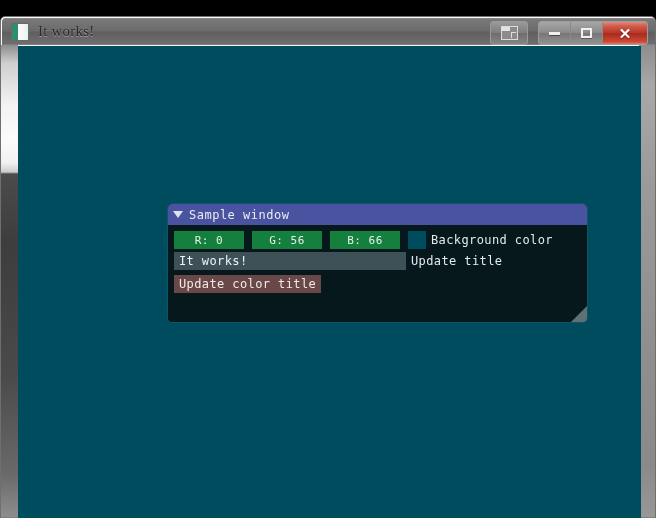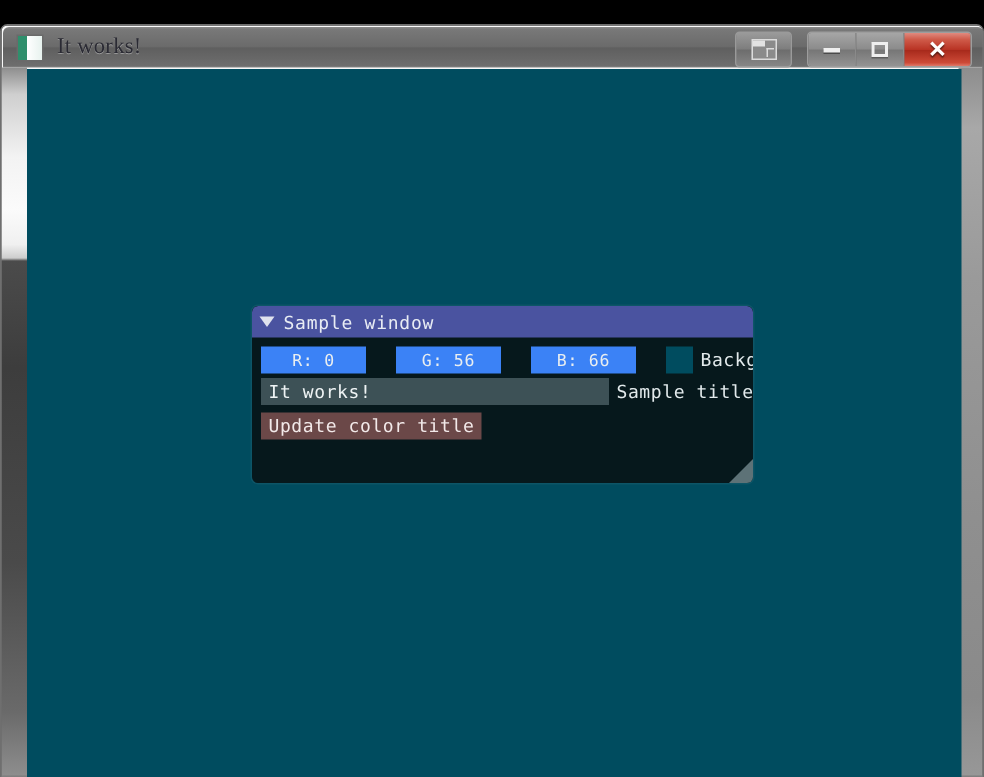--- a/index.html
+++ b/index.html
@@ -170,21 +170,21 @@
     height: 473px;
     background: #004c5f;
     overflow: hidden;
   }
 
   
   .imgui-window {
     position: absolute;
     left: 150px;
     top: 158px;
-    width: 334px;
+    width: 419px;
     height: 118px;
     background: #06181c;
     border-radius: 4px;
     box-shadow: 0 0 0 1px rgba(255,255,255,0.05);
     overflow: hidden;
     font-family: "DejaVu Sans Mono", monospace;
   }
   .imgui-titlebar {
     height: 21px;
     background: #4a53a0;
@@ -218,25 +218,25 @@
 
   .row {
     display: flex;
     align-items: center;
     margin-bottom: 3px;
   }
 
   .slider {
     width: 70px;
     height: 18px;
-    background: #3b82f6;
+    background: #15803d;
     display: flex;
     align-items: center;
     justify-content: center;
-    margin-right: 20px;
+    margin-right: 8px;
     flex: 0 0 auto;
   }
   .slider-label {
     color: #e9eef0;
     font-size: 11px;
     font-family: "DejaVu Sans Mono", monospace;
     letter-spacing: 0.5px;
     white-space: nowrap;
   }
   .color-swatch {
@@ -350,21 +350,21 @@
             <span class="slider-label">B: 66</span>
           </div>
           <div class="color-swatch"></div>
           <span class="side-label">Background color</span>
         </div>
 
         <div class="row">
           <div class="text-input">
             <span class="text-input-value">It works!</span>
           </div>
-          <span class="side-label">Sample title</span>
+          <span class="side-label">Update title</span>
         </div>
 
         <div class="row">
           <div class="push-button">
             <span class="push-button-label">Update color title</span>
           </div>
         </div>
 
       </div>
 

